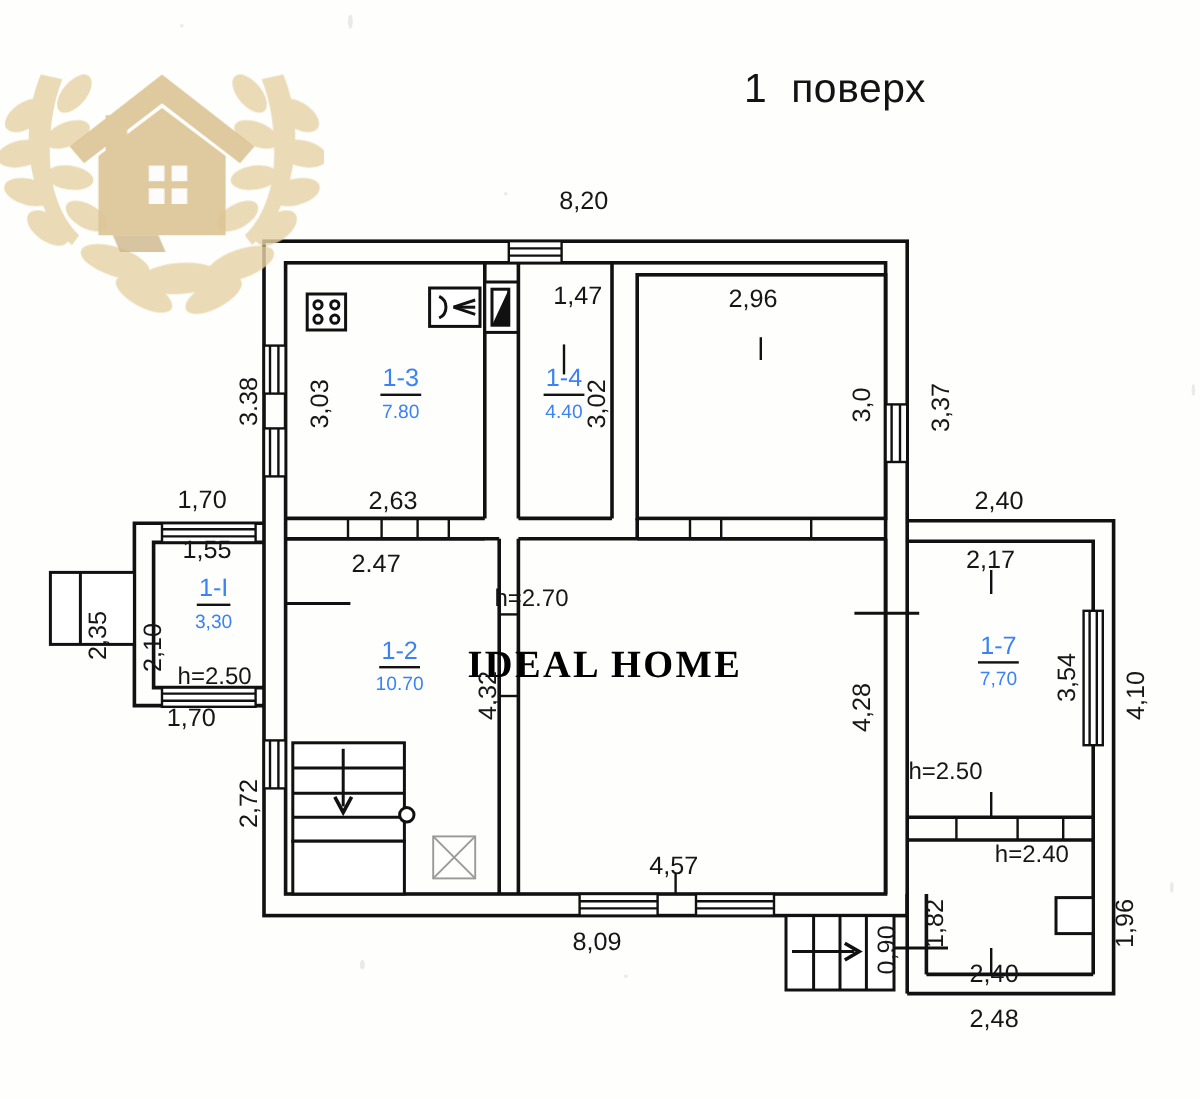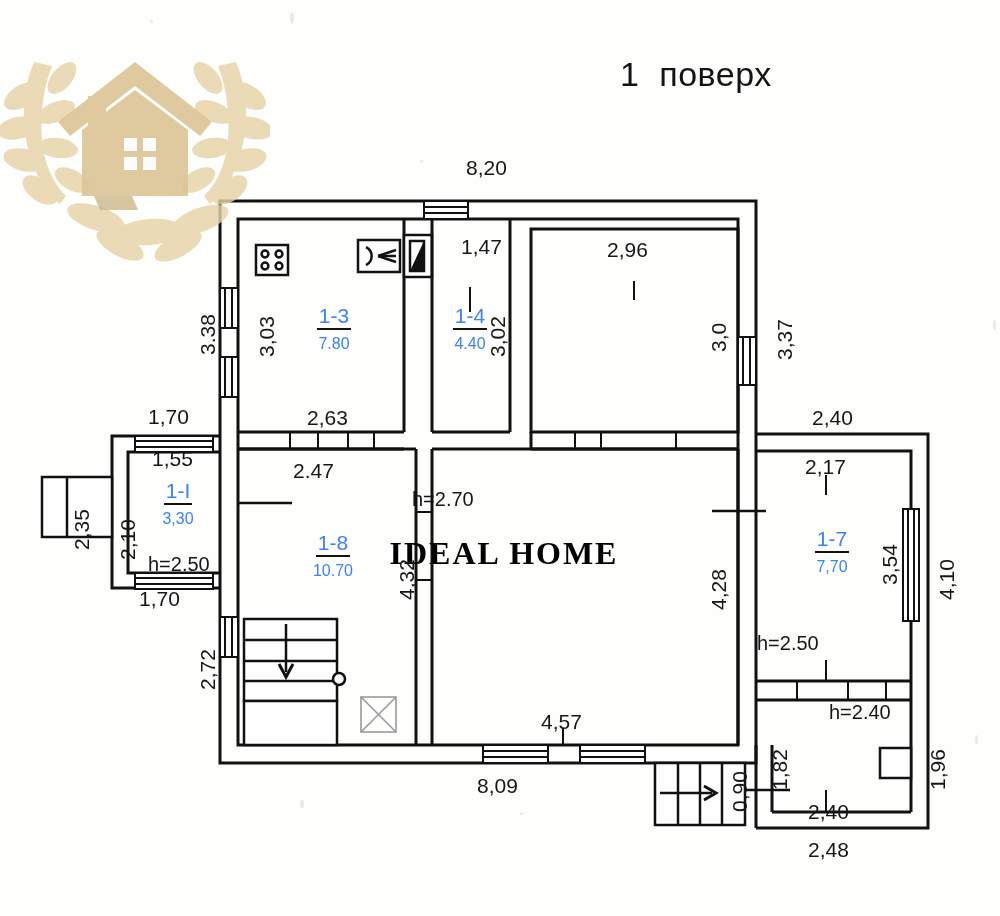--- a/index.html
+++ b/index.html
@@ -403,21 +403,21 @@
     <span class="rarea">7.80</span>
   </div>
 
   <div class="roomlbl" style="left:433px;top:305px;width:74px;">
     <span class="rnum">1-4</span>
     <span class="rarea">4.40</span>
   </div>
 
 
   <div class="roomlbl" style="left:281px;top:532px;width:104px;">
-    <span class="rnum">1-8</span>
+    <span class="rnum">1-2</span>
     <span class="rarea">10.70</span>
   </div>
 
 
   <div class="roomlbl" style="left:790px;top:528px;width:84px;">
     <span class="rnum">1-7</span>
     <span class="rarea">7,70</span>
   </div>
 
   <div class="roomlbl" style="left:141px;top:480px;width:74px;">

